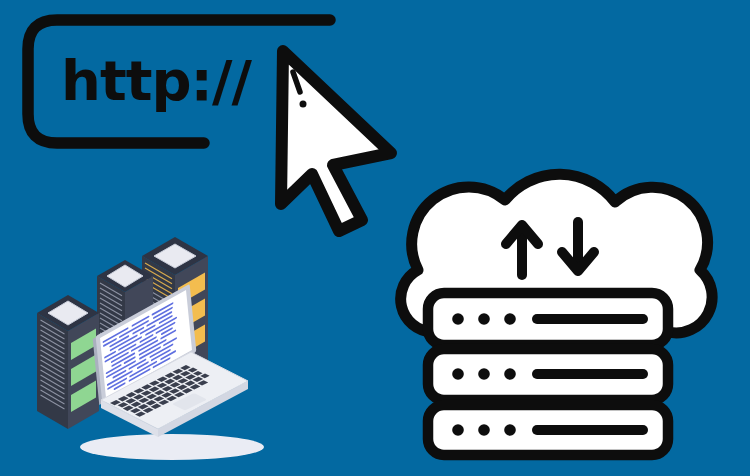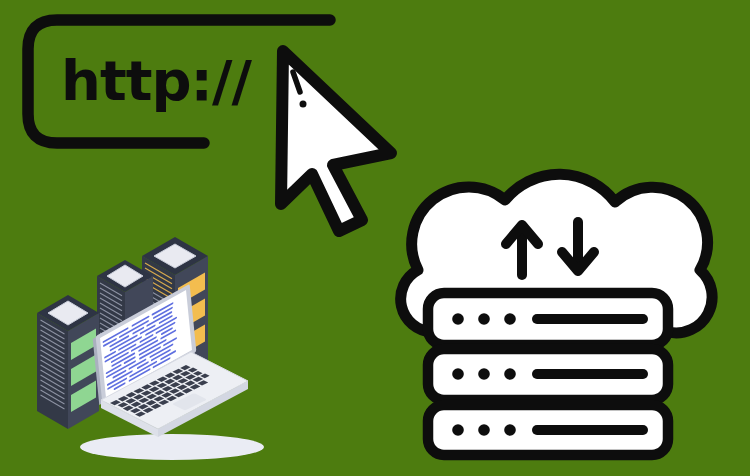--- a/index.html
+++ b/index.html
@@ -1,16 +1,16 @@
 <!DOCTYPE html>
 <html><head>
 <meta charset="utf-8">
 <style>
   html,body{margin:0;padding:0;background:#fff;}
-  .canvas{position:relative;width:750px;height:476px;background:#4d7c0f;overflow:hidden;
+  .canvas{position:relative;width:750px;height:476px;background:#0369a1;overflow:hidden;
           font-family:"DejaVu Sans","Liberation Sans",sans-serif;text-align:right;}
   .canvas svg{display:block;}
   .ink{stroke:#0d0d0d;}
   .inkfill{fill:#0d0d0d;}
   text.proto{font-family:"DejaVu Sans","Liberation Sans",sans-serif;font-weight:700;}
 </style>
 </head>
 <body>
 
 <div class="canvas">

